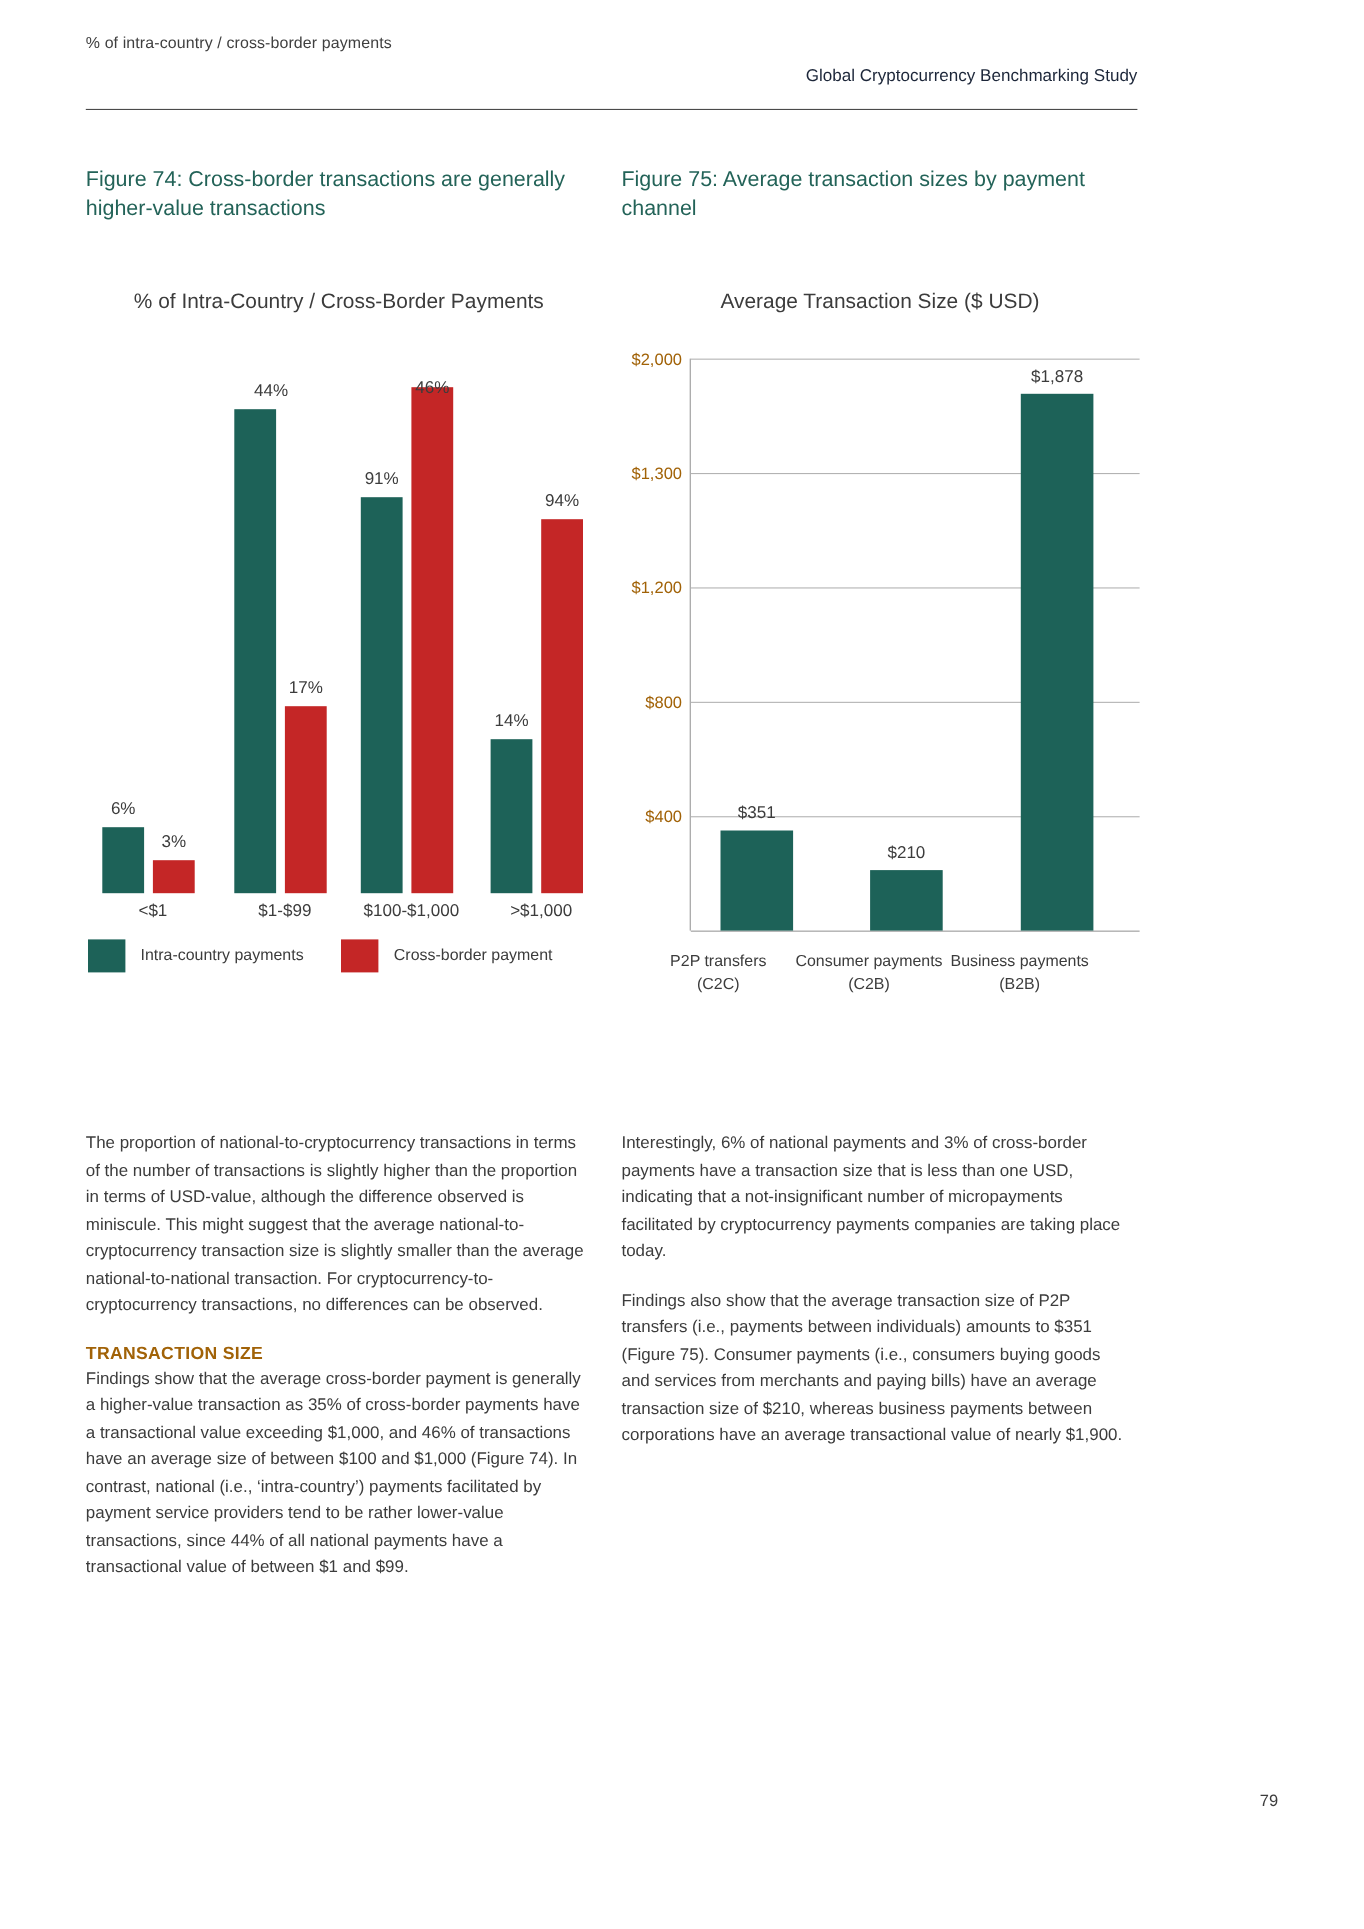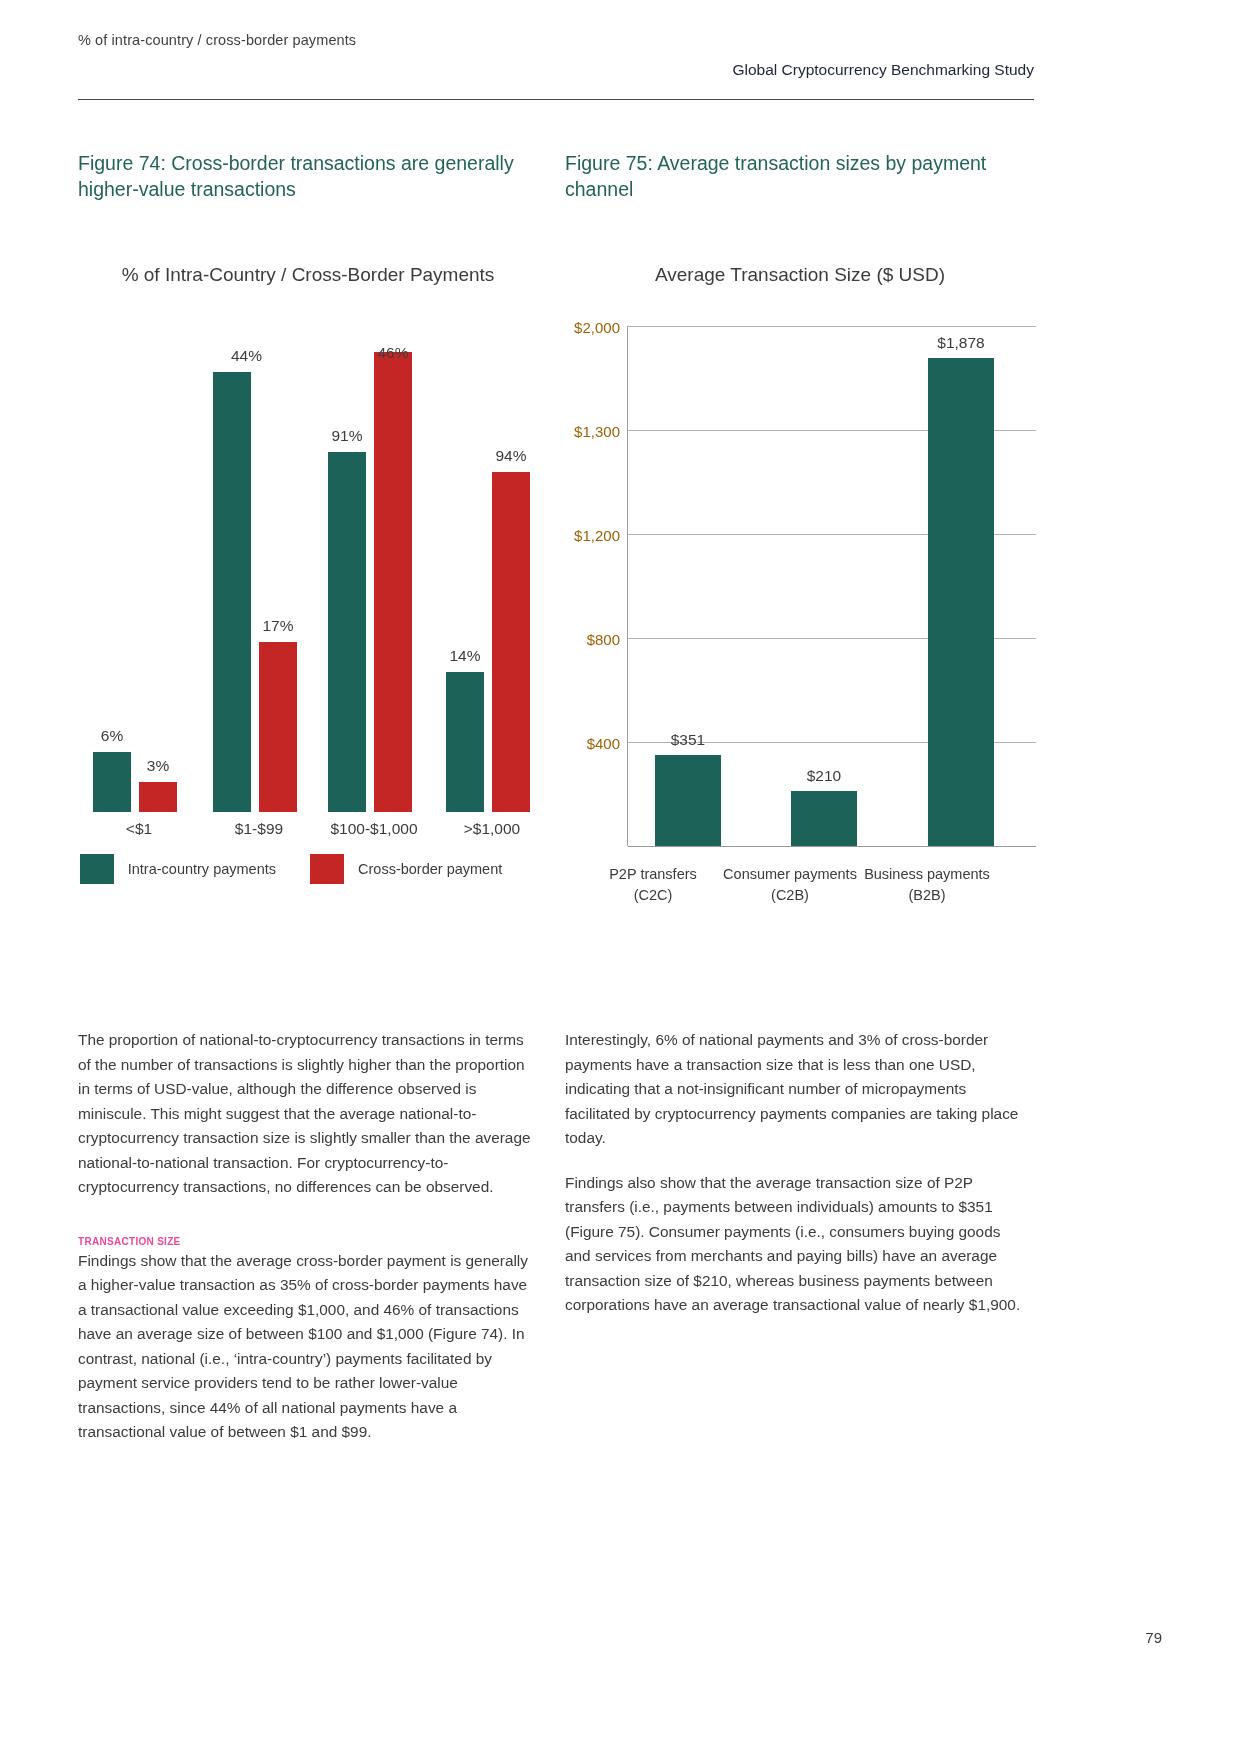--- a/index.html
+++ b/index.html
@@ -227,25 +227,25 @@
     width: 462px;
   }
   .body-p {
     font-size: 15.4px;
     line-height: 24.5px;
     color: #3c3c3c;
     margin: 0 0 20px 0;
     text-align: left;
   }
   .sec-head {
-    color: #ec4899;
-    font-size: 10px;
+    color: #a16207;
+    font-size: 16px;
     font-weight: bold;
     letter-spacing: 0.3px;
-    margin: 36px 0 2px 0;
+    margin: 22px 0 2px 0;
   }
 
   .page-number {
     position: absolute;
     right: 78px;
     top: 1629px;
     font-size: 15px;
     color: #3c3c3c;
   }
 </style>

